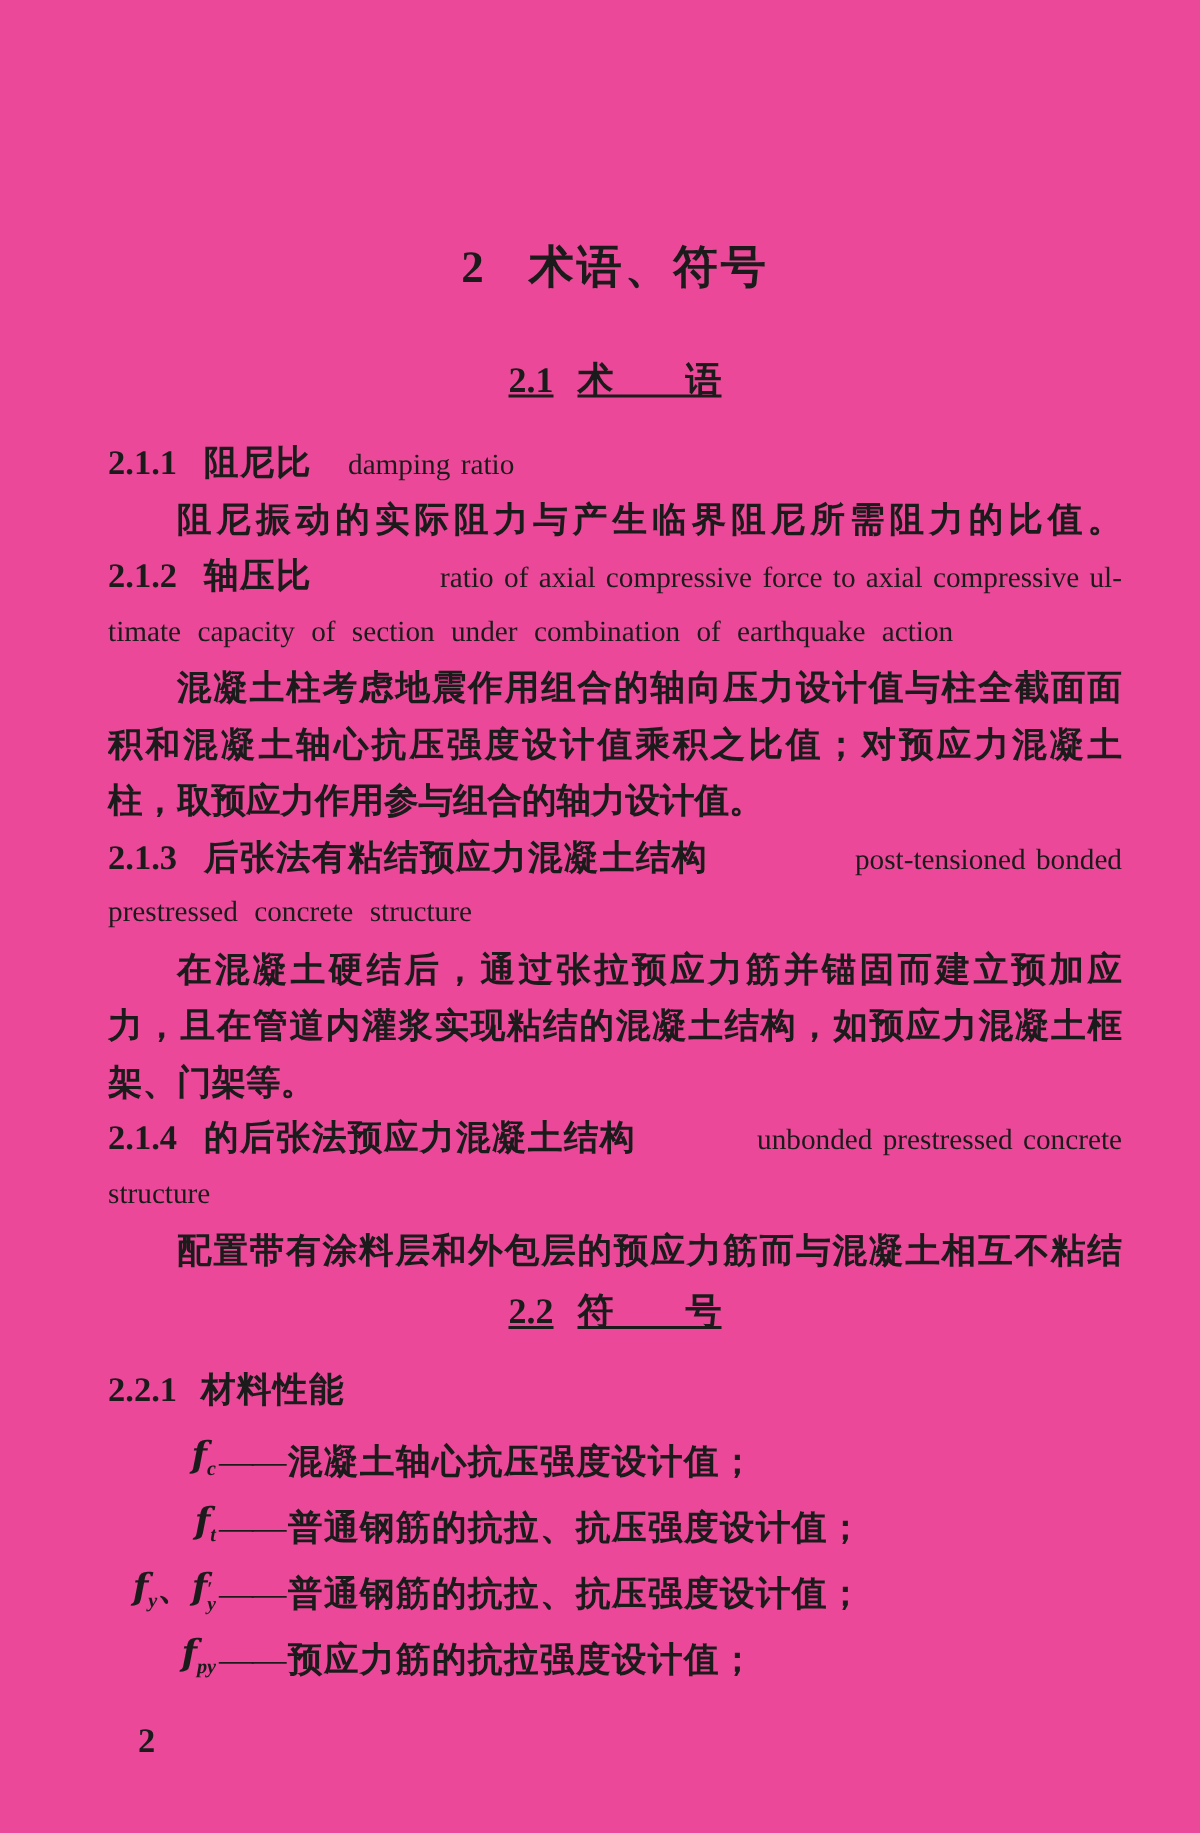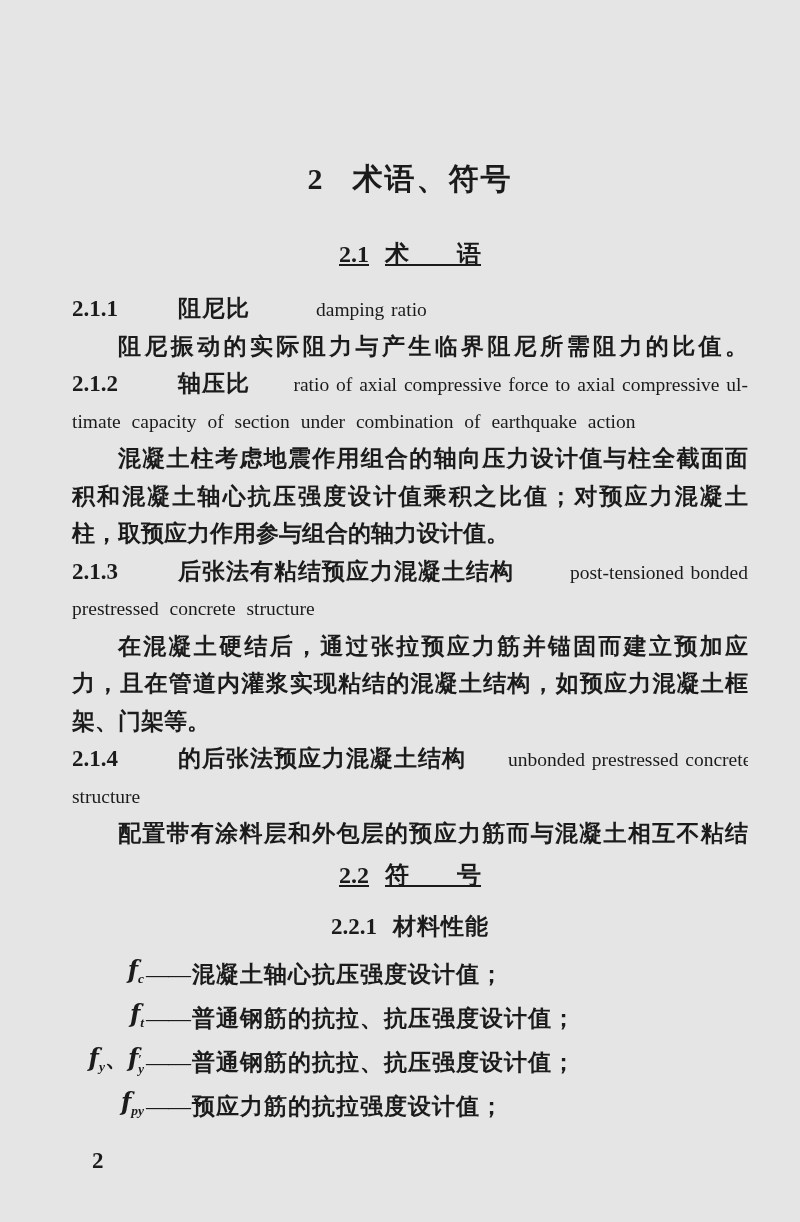--- a/index.html
+++ b/index.html
@@ -2,21 +2,21 @@
 <html><head>
 <meta charset="utf-8">
 <style>
   html,body{margin:0;padding:0;background:#ffffff;}
   .page{
     position:relative;
     width:800px;height:1222px;
     box-sizing:border-box;
     padding:0 52px 0 72px;
     overflow:hidden;
-    background:#e5e5e5;
+    background:#ec4899;
     color:#1b1b1b;
     font-family:"Liberation Serif","DejaVu Serif",serif;
   }
   
   .chapter-title{
     margin-top:162px;
     line-height:34px;
     text-align:center;
     font-size:30px;
     font-weight:700;
@@ -35,21 +35,20 @@
   .section-head.second{margin-top:8px;}
   .section-head .sttl{margin-left:16px;}
   
   .terms{margin-top:22px;}
   .bline{
     height:37.5px;
     line-height:37.5px;
     font-size:23px;
     font-weight:600;
     white-space:nowrap;
-    gap:42px;
   }
   .jst{
     white-space:normal;
     text-align:justify;
     text-align-last:justify;
     text-justify:inter-ideograph;
     overflow:hidden;
   }
   .ind{text-indent:46px;}
   .term-head{display:flex;align-items:baseline;overflow:hidden;}
@@ -67,21 +66,20 @@
     font-weight:400;
     font-size:19.5px;
     word-spacing:6px;
   }
   
   .subsec{
     margin-top:24px;
     line-height:28px;
     font-size:23px;
     font-weight:700;
-    text-align:center;
   }
   .subsec .sttl{margin-left:16px;letter-spacing:1px;}
   
   .symbols{margin-top:12px;}
   .symrow{
     display:flex;
     align-items:center;
     height:44px;
     line-height:44px;
     font-size:23px;

